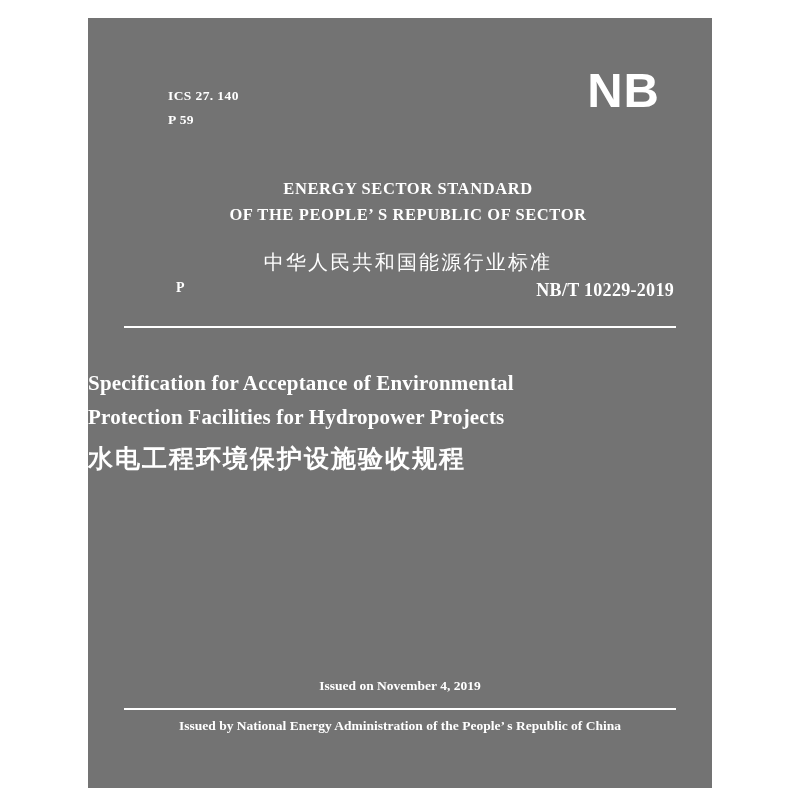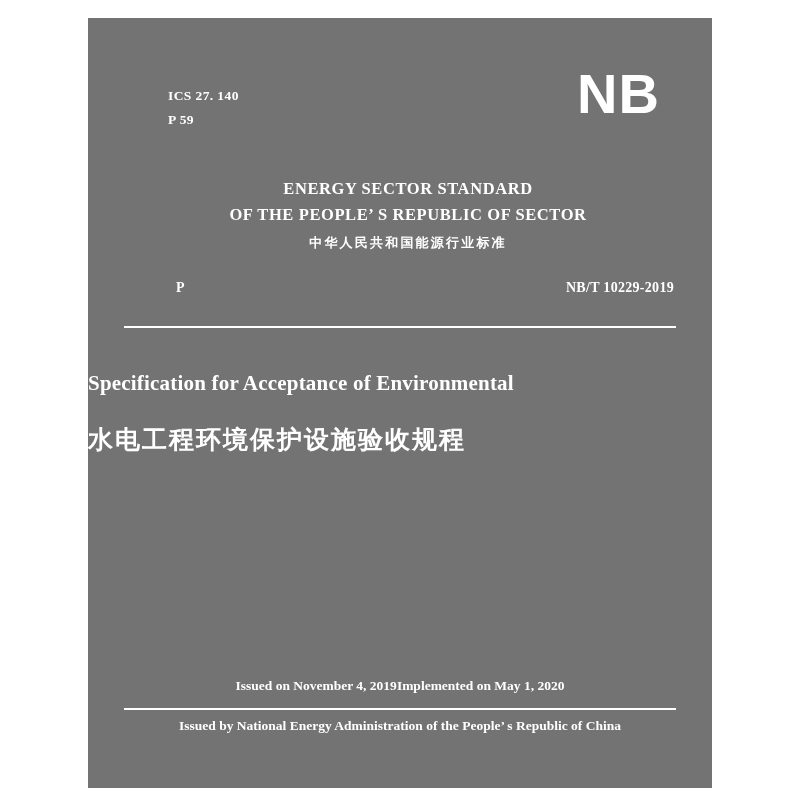--- a/index.html
+++ b/index.html
@@ -36,43 +36,43 @@
     font-size: 13.5px;
     font-weight: bold;
     line-height: 1.75;
     letter-spacing: 0.4px;
   }
   .nb-logo {
     position: absolute;
     right: 52px;
     top: 48px;
     font-family: "Liberation Sans", sans-serif;
-    font-size: 56px;
+    font-size: 49px;
     font-weight: bold;
     letter-spacing: 1px;
     line-height: 1;
   }
   .title-group {
     position: absolute;
     left: 0;
     right: 0;
     top: 158px;
     text-align: center;
     padding-left: 16px;
   }
   .std-line1, .std-line2 {
     font-size: 16.5px;
     font-weight: bold;
     letter-spacing: 0.6px;
     line-height: 1.55;
   }
   .std-cn {
-    margin-top: 7px;
-    font-size: 13px;
-    font-weight: bold;
+    margin-top: 22px;
+    font-size: 20px;
+    font-weight: normal;
     letter-spacing: 2.2px;
     font-family: "DejaVu Sans", sans-serif;
   }
   .code-row {
     position: absolute;
     left: 0;
     right: 0;
     top: 262px;
     height: 20px;
   }
@@ -80,21 +80,21 @@
     position: absolute;
     left: 88px;
     top: 0;
     font-size: 14px;
     font-weight: bold;
   }
   .code-right {
     position: absolute;
     right: 38px;
     top: 0;
-    font-size: 14px;
+    font-size: 18px;
     font-weight: bold;
     letter-spacing: 0.3px;
   }
   .rule {
     position: absolute;
     left: 36px;
     width: 552px;
     height: 2px;
     background: #ffffff;
   }
@@ -108,21 +108,21 @@
     top: 348px;
     text-align: left;
   }
   .mt-en {
     font-size: 21px;
     font-weight: bold;
     line-height: 1.62;
     letter-spacing: 0.2px;
   }
   .mt-cn {
-    margin-top: 23px;
+    margin-top: 8px;
     font-size: 25px;
     font-weight: bold;
     letter-spacing: 2px;
     font-family: "DejaVu Sans", sans-serif;
   }
 
   .dates {
     position: absolute;
     left: 36px;
     right: 36px;
@@ -165,26 +165,26 @@
 
     <div class="code-row">
       <div class="code-left">P</div>
       <div class="code-right">NB/T 10229-2019</div>
     </div>
 
     <div class="rule rule-top"></div>
 
     <div class="main-title">
       <div class="mt-en">Specification for Acceptance of Environmental</div>
+      <div class="mt-en">Protection Facilities for Hydropower Projects</div>
       <div class="mt-cn">水电工程环境保护设施验收规程</div>
     </div>
 
     <div class="dates">
       <div>Issued on November 4, 2019</div>
-      <div>Implemented on May 1, 2020</div>
     </div>
 
     <div class="rule rule-bottom"></div>
 
     <div class="issued-by">
       <span class="ib-label">Issued by</span>
       <span>National Energy Administration of the People’ s Republic of China</span>
     </div>
 
   </div>

